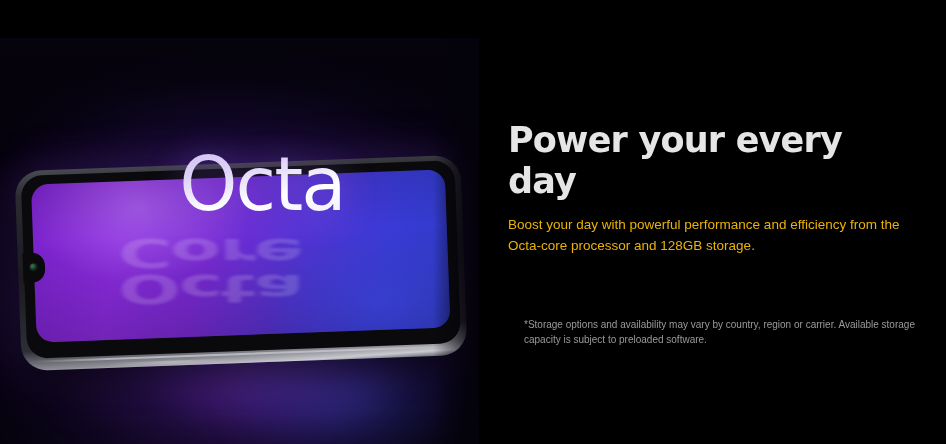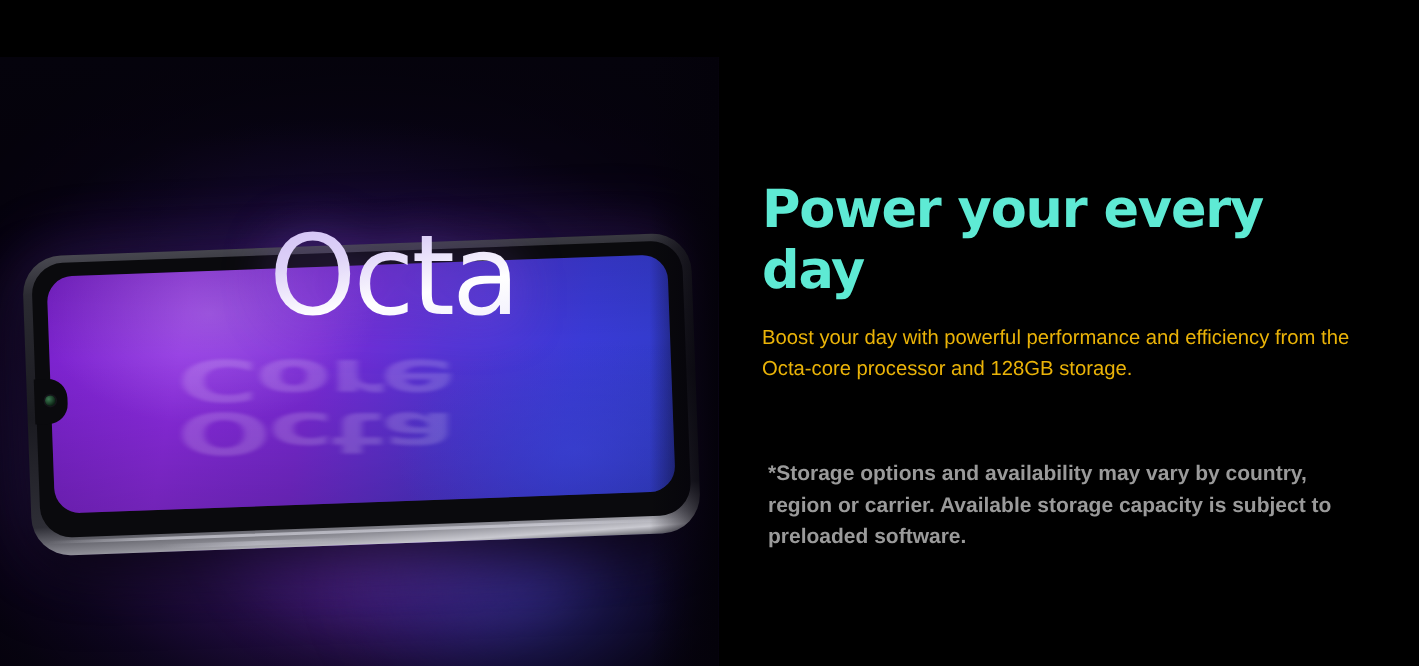--- a/index.html
+++ b/index.html
@@ -51,25 +51,25 @@
   .wordmark .l2{display:block;margin-top:-4px;}
   .reflection{position:absolute;left:118px;top:268px;width:300px;z-index:4;
     font-family:"DejaVu Sans",sans-serif;font-weight:700;font-size:74px;line-height:.92;letter-spacing:-2px;
     color:rgba(255,255,255,.17);transform:scaleY(-.52);transform-origin:top left;
     filter:blur(2.2px);pointer-events:none;}
 
   
   .copy{position:absolute;left:508px;top:0;width:404px;height:444px;}
   .headline{position:absolute;top:120px;left:0;width:400px;margin:0;
     font-family:"DejaVu Sans",sans-serif;font-weight:700;font-size:35px;line-height:1.18;
-    letter-spacing:-.8px;color:#5eead4;}
+    letter-spacing:-.8px;color:#e5e5e5;}
   .body-copy{position:absolute;top:215px;left:0;width:392px;margin:0;
     font-size:13.5px;line-height:1.55;color:#eab308;font-weight:400;}
-  .disclaimer{position:absolute;top:301px;left:0;width:396px;margin:4px;
-    font-size:14px;line-height:1.5;color:#9a9a9a;font-weight:700;}
+  .disclaimer{position:absolute;top:301px;left:0;width:396px;margin:16px;
+    font-size:10px;line-height:1.5;color:#9a9a9a;font-weight:400;}
 </style>
 </head>
 <body>
 
 <div class="stage">
 
   <div class="hero-img">
     <div class="glow-a"></div>
     <div class="glow-b"></div>
     <div class="glow-c"></div>

